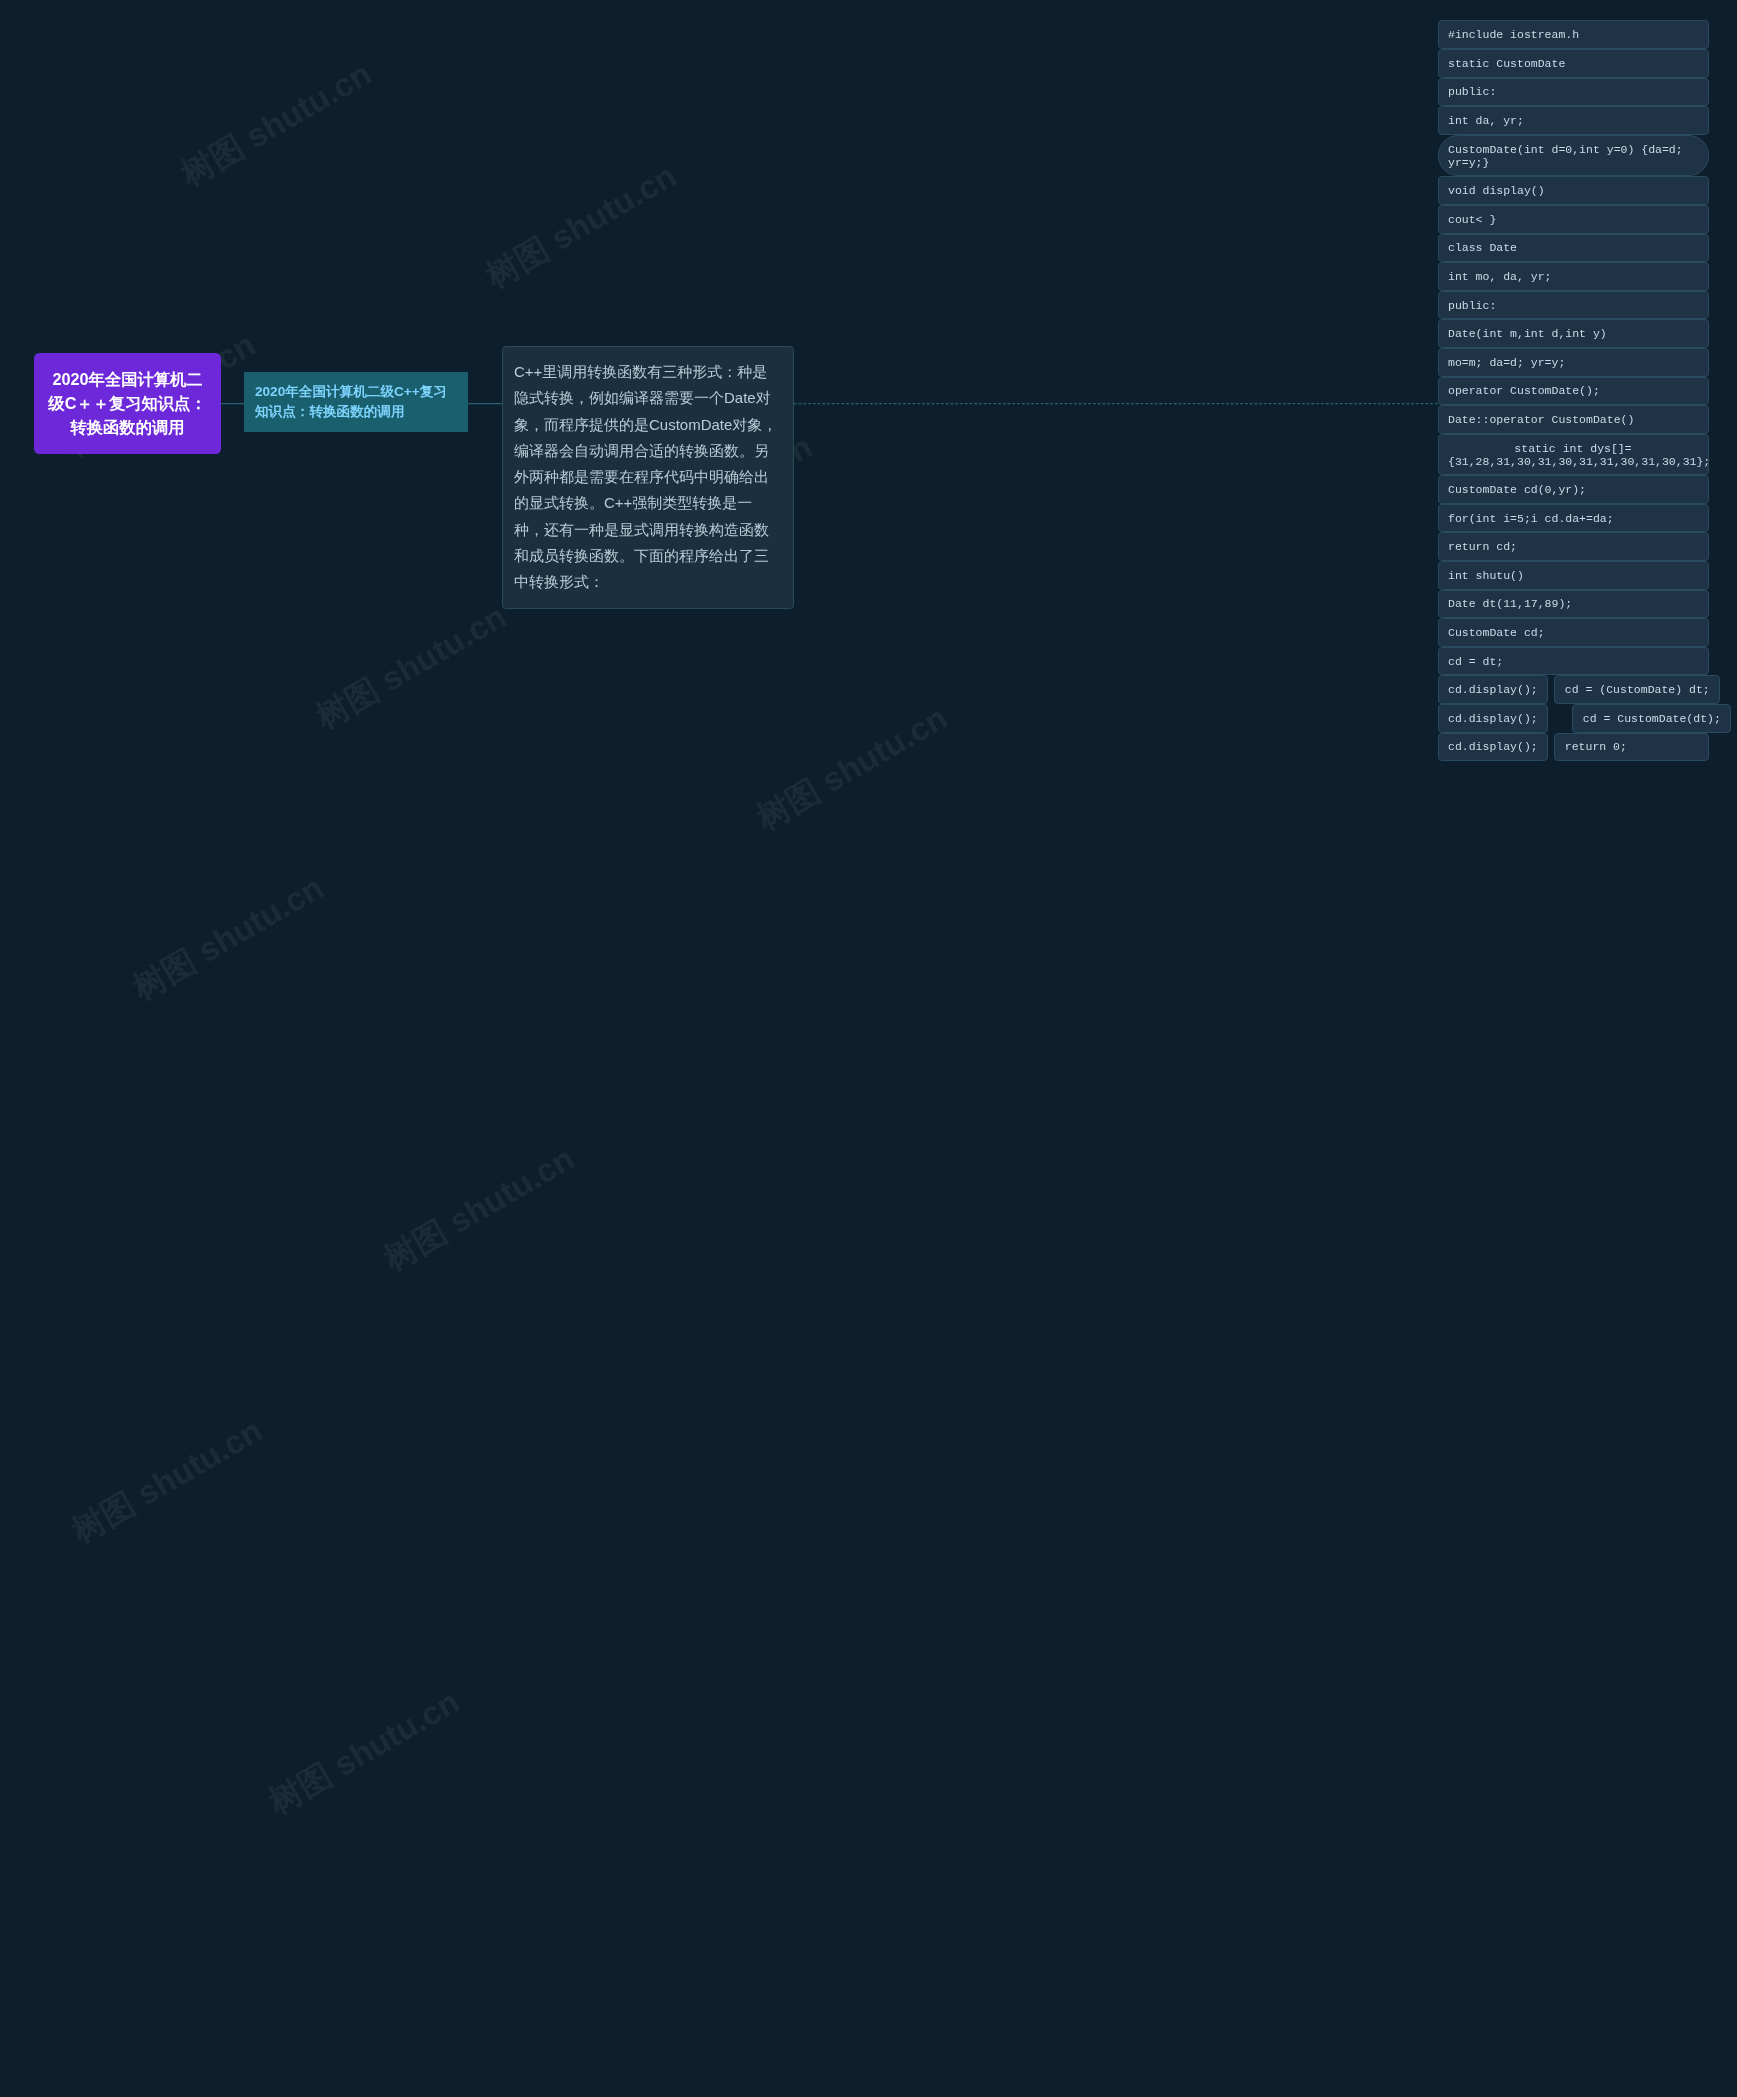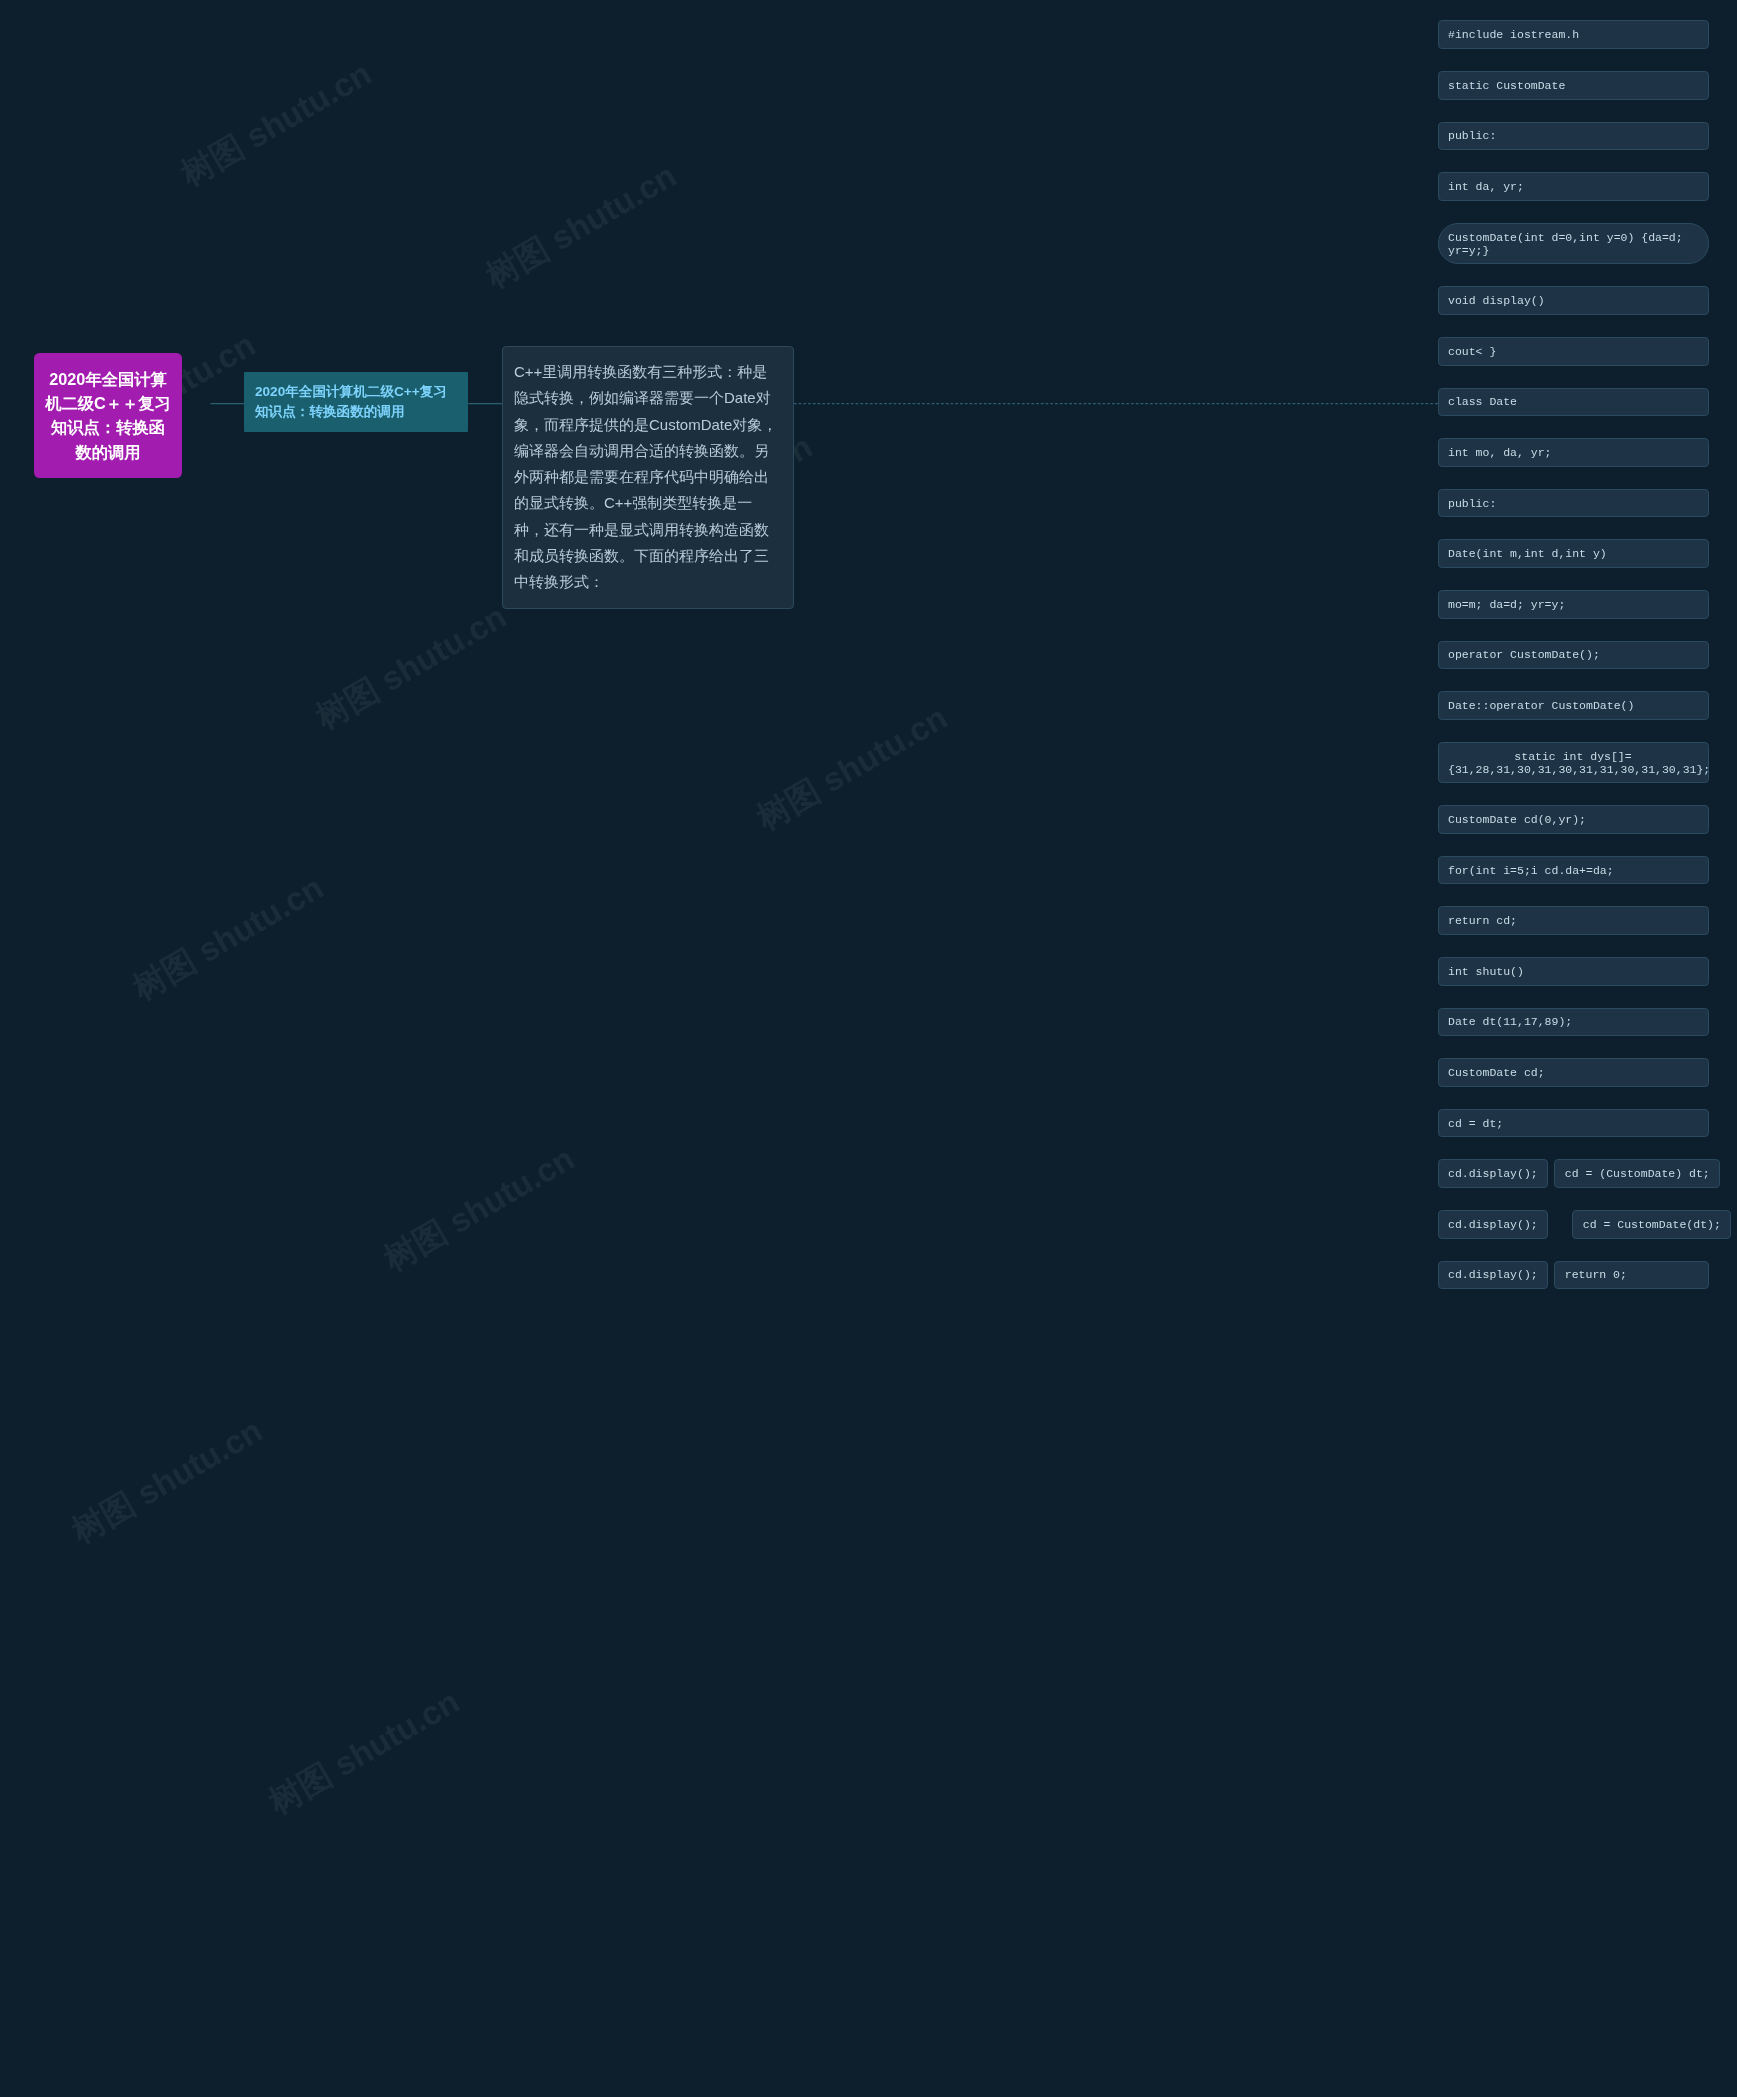--- a/index.html
+++ b/index.html
@@ -70,33 +70,33 @@
 <div class="watermark" style="top:373px;left:54px;transform:rotate(-30deg)">树图 shutu.cn</div>
 <div class="watermark" style="top:645px;left:305px;transform:rotate(-30deg)">树图 shutu.cn</div>
 <div class="watermark" style="top:916px;left:122px;transform:rotate(-30deg)">树图 shutu.cn</div>
 <div class="watermark" style="top:1187px;left:373px;transform:rotate(-30deg)">树图 shutu.cn</div>
 <div class="watermark" style="top:1459px;left:61px;transform:rotate(-30deg)">树图 shutu.cn</div>
 <div class="watermark" style="top:1730px;left:258px;transform:rotate(-30deg)">树图 shutu.cn</div>
 <div class="watermark" style="top:204px;left:475px;transform:rotate(-30deg)">树图 shutu.cn</div>
 <div class="watermark" style="top:475px;left:611px;transform:rotate(-30deg)">树图 shutu.cn</div>
 <div class="watermark" style="top:746px;left:746px;transform:rotate(-30deg)">树图 shutu.cn</div>
 
-<div class="main-title-box" style="position:absolute; left:34px; top:353px; width:148px; background:#a21caf; border-radius:5.4px; padding:13.6px 11px; color:white; font-size:16.3px; font-weight:bold; line-height:1.5; text-align:center; z-index:2;">
+<div class="main-title-box" style="position:absolute; left:34px; top:353px; width:187px; background:#6d28d9; border-radius:5.4px; padding:13.6px 11px; color:white; font-size:16.3px; font-weight:bold; line-height:1.5; text-align:center; z-index:2;">
   <span>2020年全国计算机二级C＋＋复习知识点：转换函数的调用</span>
 </div>
 
 <div style="position:absolute; left:244px; top:372px; width:224px; background:#1a5f6e; border-radius:1px; padding:9.5px 11px; color:#7dd3fc; font-size:13.6px; font-weight:bold; line-height:1.5; z-index:2;">
   <span>2020年全国计算机二级C++复习知识点：转换函数的调用</span>
 </div>
 
 <div style="position:absolute; left:502px; top:346px; width:292px; background:#1c2f3f; border-radius:4.1px; padding:12.2px 11px; color:#b8cdd8; font-size:15px; line-height:1.75; z-index:2; border:0.7px solid #2a4a5a;">
   <span>C++里调用转换函数有三种形式：种是隐式转换，例如编译器需要一个Date对象，而程序提供的是CustomDate对象，编译器会自动调用合适的转换函数。另外两种都是需要在程序代码中明确给出的显式转换。C++强制类型转换是一种，还有一种是显式调用转换构造函数和成员转换函数。下面的程序给出了三中转换形式：</span>
 </div>
 
-<div style="position:absolute; right:28.5px; top:20.4px; width:271px; display:flex; flex-direction:column; gap:22px; z-index:2;">
+<div style="position:absolute; right:28.5px; top:20.4px; width:271px; display:flex; flex-direction:column; gap:0; z-index:2;">
 
   <div class="code-node">
     <span>#include iostream.h</span>
   </div>
   <div class="code-node">
     <span>static CustomDate</span>
   </div>
   <div class="code-node">
     <span>public:</span>
   </div>

